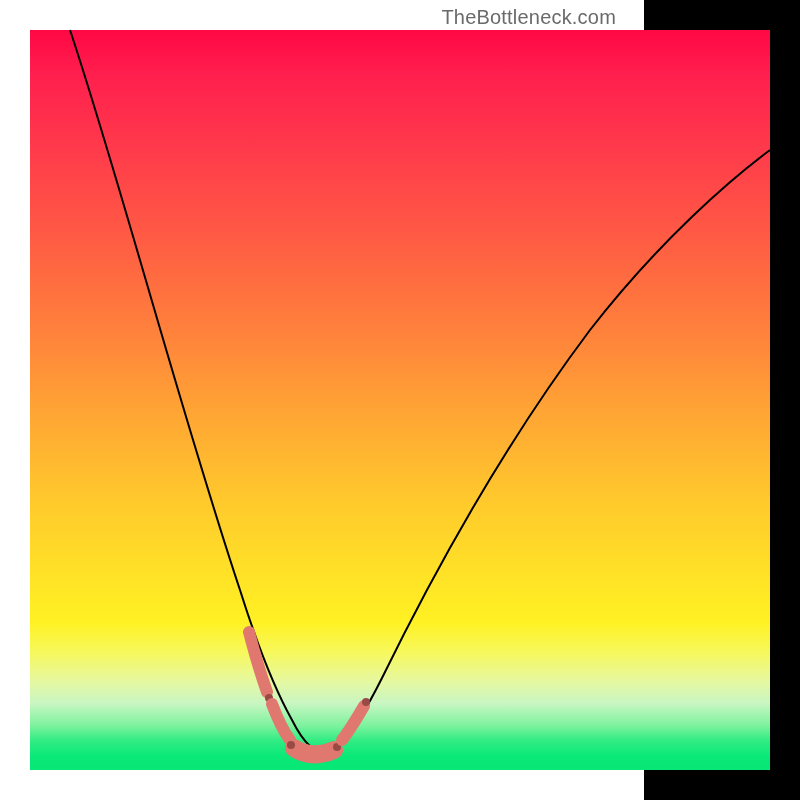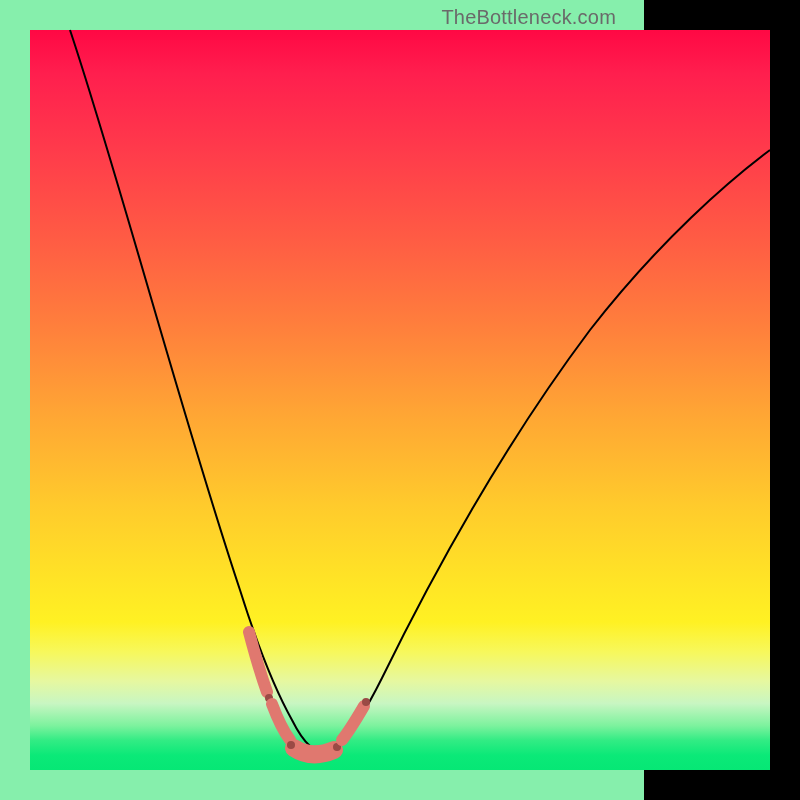--- a/index.html
+++ b/index.html
@@ -1,21 +1,21 @@
 <!DOCTYPE html>
 <html><head>
 <meta charset="utf-8">
 <style>
   * { margin: 0; padding: 0; box-sizing: border-box; }
   html, body { width: 800px; height: 800px; background: #000; overflow: hidden; }
   .container {
     position: relative;
     width: 644px;
     height: 800px;
-    background: #86efac;
+    background: #ffffff;
   }
   .plot-area {
     position: absolute;
     left: 30px;
     top: 30px;
     width: 740px;
     height: 740px;
     background: linear-gradient(to bottom,
       #ff0844 0%,
       #ff1f4e 6%,

